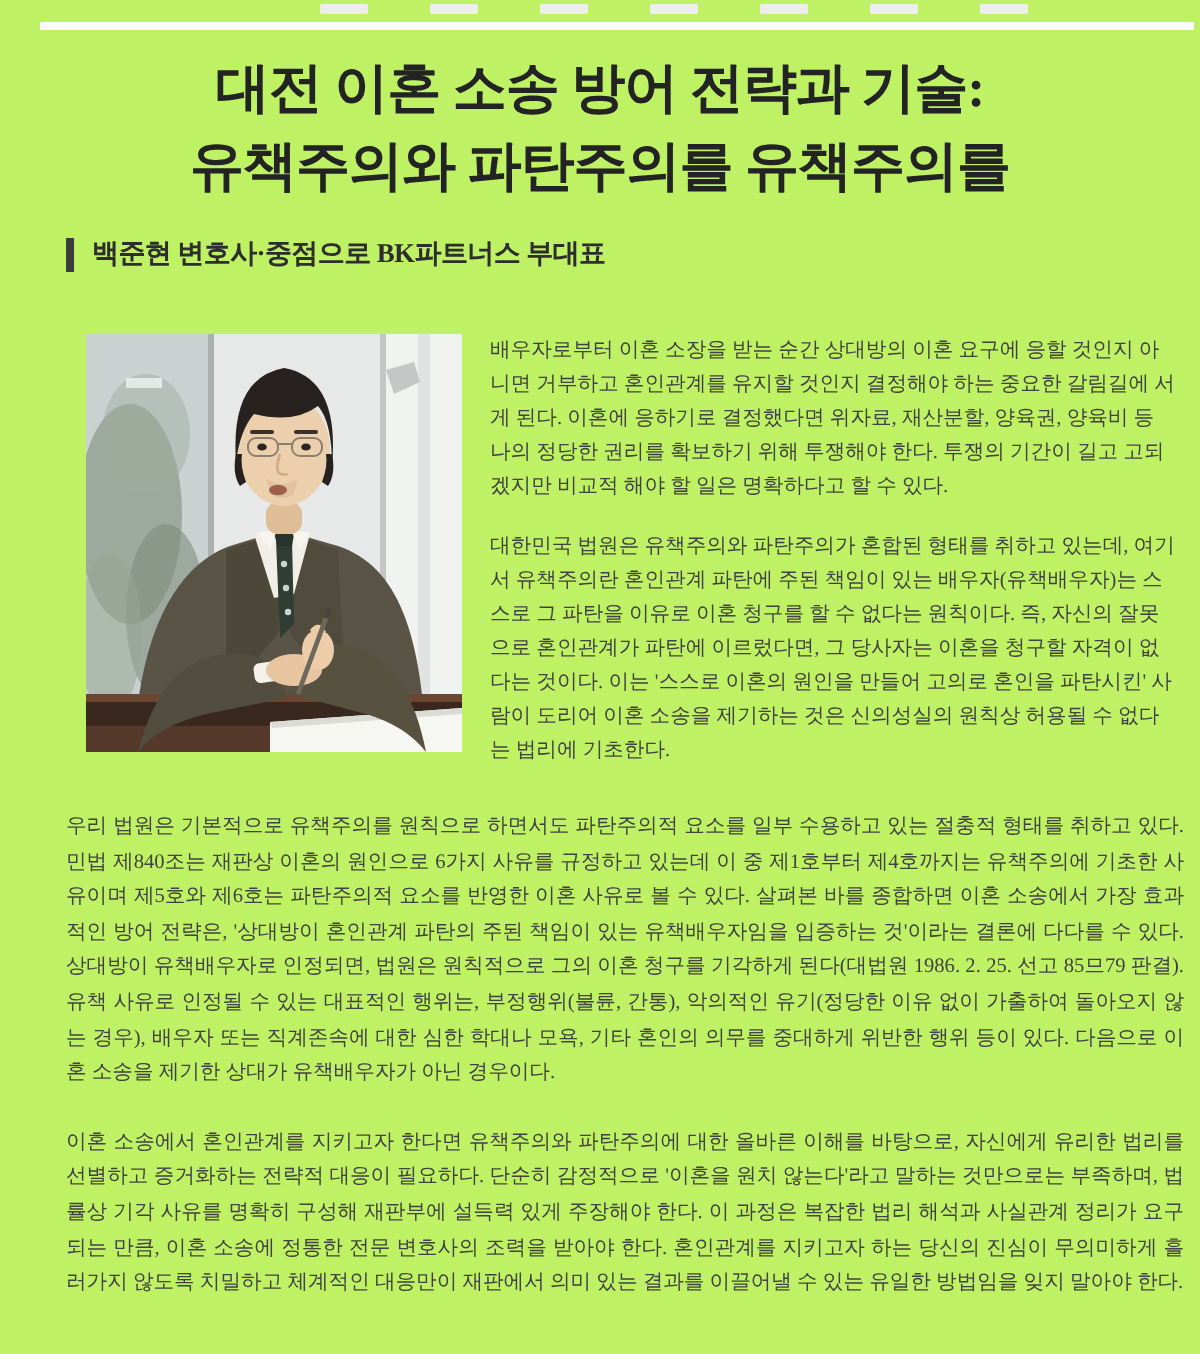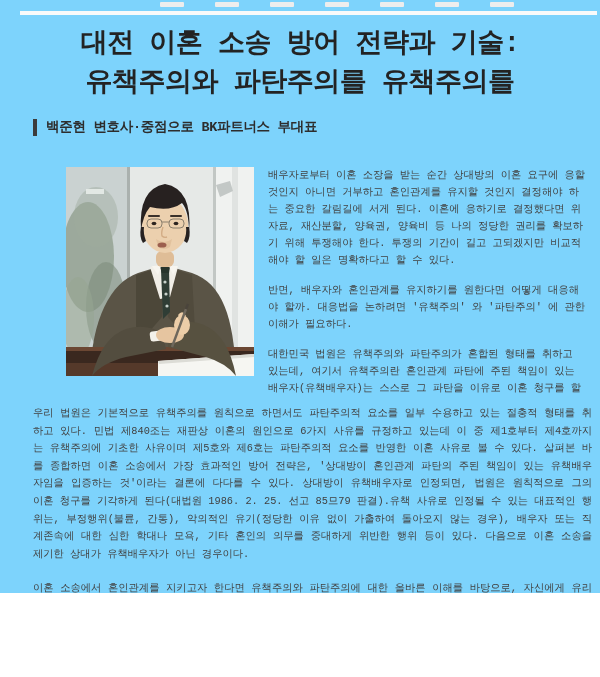--- a/index.html
+++ b/index.html
@@ -1,22 +1,22 @@
 <!DOCTYPE html>
 <html lang="ko"><head>
 <meta charset="utf-8">
 <style>
   html,body { margin:0; padding:0; background:#ffffff; }
   .page {
     position:relative;
-    width:600px; height:593px;
+    width:600px; height:677px;
     margin:0 auto;
-    background:#7dd3fc;
+    background:#bef264;
     overflow:hidden;
-    font-family:Liberation Mono, monospace;
+    font-family:Liberation Serif, serif;
     color:#404040;
   }
 
   
   .top-remnant { position:absolute; top:0; left:0; width:600px; height:16px; }
   .top-remnant .stub {
     position:absolute; top:2px; width:24px; height:5px;
     background:#ededed; border-radius:1px;
   }
   .top-remnant .band {
@@ -33,21 +33,21 @@
     color:#232323;
     letter-spacing:-0.5px;
   }
 
   
   .byline { display:flex; align-items:center; margin:15px 8px 0 33px; }
   .byline-bar { width:4px; height:17px; background:#3c3c3c; margin-right:9px; flex:none; }
   .byline-text { font-size:13.5px; font-weight:700; color:#2d2d2d; letter-spacing:-0.3px; }
 
   
-  .media-row { display:flex; align-items:flex-start; margin:31px 8px 0 66px; height:212px; }
+  .media-row { display:flex; align-items:flex-start; margin:31px 8px 0 43px; height:212px; }
   .photo { width:188px; height:209px; flex:none; display:block; }
   .intro-col {
     flex:1; padding-left:14px; padding-right:4px;
     font-size:10.3px; line-height:17px; color:#414141;
     max-height:226px; overflow:hidden;
   }
   .intro-col p { margin:0 0 13px; }
   .intro-col p:last-child { margin-bottom:0; }
 
   
@@ -159,21 +159,20 @@
         <ellipse cx="104" cy="168" rx="14" ry="8" fill="#e6c5a0"></ellipse>
         <ellipse cx="116" cy="158" rx="8" ry="10" fill="#eccda8"></ellipse>
         <path d="M112,148 q3,-4 6,-2 l2,3 q-3,1 -5,4 Z" fill="#eccda8"></path>
         <line x1="120" y1="142" x2="106" y2="180" stroke="#6e675c" stroke-width="2.4"></line>
         <line x1="120" y1="142" x2="122" y2="137" stroke="#4a443c" stroke-width="2.4"></line>
       </g>
     </svg>
 
     <div class="intro-col">
       <p>배우자로부터 이혼 소장을 받는 순간 상대방의 이혼 요구에 응할 것인지 아니면 거부하고 혼인관계를 유지할 것인지 결정해야 하는 중요한 갈림길에 서게 된다. 이혼에 응하기로 결정했다면 위자료, 재산분할, 양육권, 양육비 등 나의 정당한 권리를 확보하기 위해 투쟁해야 한다. 투쟁의 기간이 길고 고되겠지만 비교적 해야 할 일은 명확하다고 할 수 있다.</p>
-      <p>반면, 배우자와 혼인관계를 유지하기를 원한다면 어떻게 대응해야 할까. 대응법을 논하려면 '유책주의' 와 '파탄주의' 에 관한 이해가 필요하다.</p>
       <p>대한민국 법원은 유책주의와 파탄주의가 혼합된 형태를 취하고 있는데, 여기서 유책주의란 혼인관계 파탄에 주된 책임이 있는 배우자(유책배우자)는 스스로 그 파탄을 이유로 이혼 청구를 할 수 없다는 원칙이다. 즉, 자신의 잘못으로 혼인관계가 파탄에 이르렀다면, 그 당사자는 이혼을 청구할 자격이 없다는 것이다. 이는 '스스로 이혼의 원인을 만들어 고의로 혼인을 파탄시킨' 사람이 도리어 이혼 소송을 제기하는 것은 신의성실의 원칙상 허용될 수 없다는 법리에 기초한다.</p>
     </div>
   </div>
 
   <div class="body-text">
     <p>우리 법원은 기본적으로 유책주의를 원칙으로 하면서도 파탄주의적 요소를 일부 수용하고 있는 절충적 형태를 취하고 있다. 민법 제840조는 재판상 이혼의 원인으로 6가지 사유를 규정하고 있는데 이 중 제1호부터 제4호까지는 유책주의에 기초한 사유이며 제5호와 제6호는 파탄주의적 요소를 반영한 이혼 사유로 볼 수 있다. 살펴본 바를 종합하면 이혼 소송에서 가장 효과적인 방어 전략은, '상대방이 혼인관계 파탄의 주된 책임이 있는 유책배우자임을 입증하는 것'이라는 결론에 다다를 수 있다. 상대방이 유책배우자로 인정되면, 법원은 원칙적으로 그의 이혼 청구를 기각하게 된다(대법원 1986. 2. 25. 선고 85므79 판결).유책 사유로 인정될 수 있는 대표적인 행위는, 부정행위(불륜, 간통), 악의적인 유기(정당한 이유 없이 가출하여 돌아오지 않는 경우), 배우자 또는 직계존속에 대한 심한 학대나 모욕, 기타 혼인의 의무를 중대하게 위반한 행위 등이 있다. 다음으로 이혼 소송을 제기한 상대가 유책배우자가 아닌 경우이다.</p>
     <p>이혼 소송에서 혼인관계를 지키고자 한다면 유책주의와 파탄주의에 대한 올바른 이해를 바탕으로, 자신에게 유리한 법리를 선별하고 증거화하는 전략적 대응이 필요하다. 단순히 감정적으로 '이혼을 원치 않는다'라고 말하는 것만으로는 부족하며, 법률상 기각 사유를 명확히 구성해 재판부에 설득력 있게 주장해야 한다. 이 과정은 복잡한 법리 해석과 사실관계 정리가 요구되는 만큼, 이혼 소송에 정통한 전문 변호사의 조력을 받아야 한다. 혼인관계를 지키고자 하는 당신의 진심이 무의미하게 흘러가지 않도록 치밀하고 체계적인 대응만이 재판에서 의미 있는 결과를 이끌어낼 수 있는 유일한 방법임을 잊지 말아야 한다.</p>
   </div>
 
 </div>

